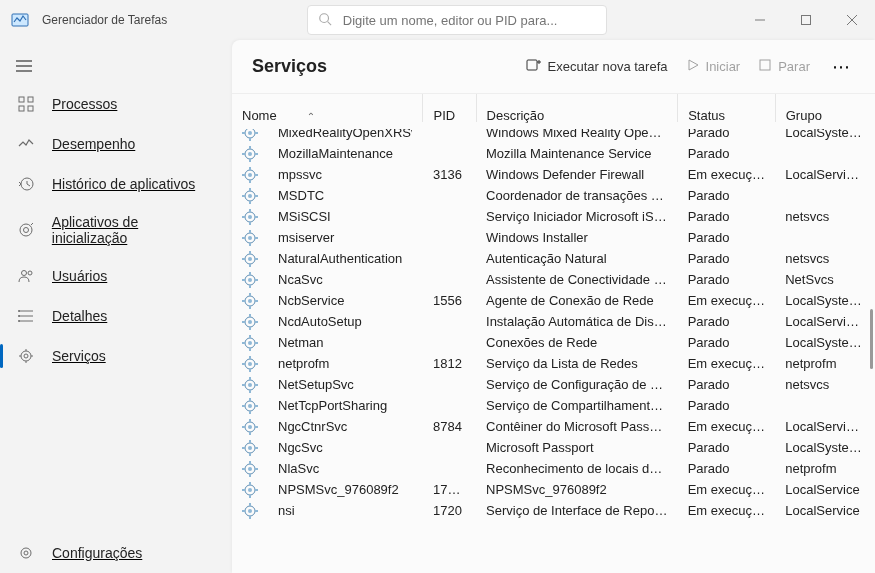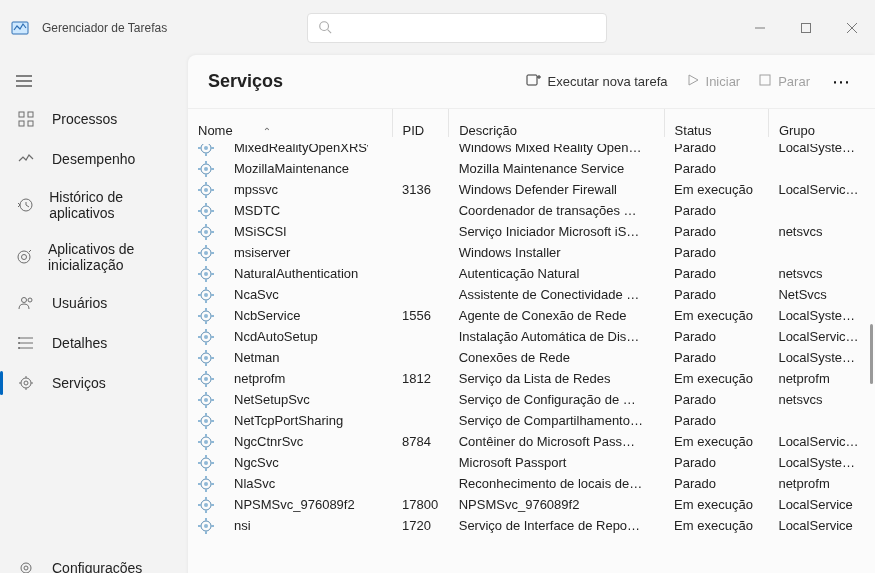--- a/index.html
+++ b/index.html
@@ -1,29 +1,29 @@
 <!DOCTYPE html>
 <html><head>
 <meta charset="utf-8">
 <style>
   * { box-sizing: border-box; margin: 0; padding: 0; font-family: "Segoe UI", sans-serif; }
   body { width: 875px; height: 573px; background: #f3f3f3; overflow: hidden; position: relative; }
 
-  .titlebar { height: 55px; display: flex; align-items: center; padding-left: 10px; background: #f3f3f3; }
+  .titlebar { height: 40px; display: flex; align-items: center; padding-left: 10px; background: #f3f3f3; }
   .titlebar .app-icon { width: 20px; height: 20px; display: flex; align-items: center; justify-content: center; margin-right: 12px; }
   .titlebar .title { font-size: 12px; color: #444; flex: 0 0 auto; margin-right: 140px; }
   .titlebar .search { flex: 0 0 300px; height: 30px; background: #fff; border: 1px solid #e0e0e0; border-radius: 4px; display: flex; align-items: center; padding: 0 10px; }
   .titlebar .search .icon { width: 16px; height: 16px; margin-right: 10px; opacity: 0.5; }
   .titlebar .search input { border: none; outline: none; font-size: 13px; width: 100%; background: transparent; }
   .titlebar .winbtns { margin-left: auto; display: flex; }
   .titlebar .winbtns .btn { width: 46px; height: 32px; display: flex; align-items: center; justify-content: center; opacity: 0.5; }
 
   .main { display: flex; height: calc(573px - 40px); }
 
-  .sidebar { width: 188px; background: #f3f3f3; display: flex; flex-direction: column; padding-top: 10px; }
+  .sidebar { width: 232px; background: #f3f3f3; display: flex; flex-direction: column; padding-top: 10px; text-decoration: underline; }
   .sidebar .hamburger { padding: 8px 16px; }
   .sidebar .item { display: flex; align-items: center; padding: 10px 16px; font-size: 14px; color: #222; cursor: pointer; }
   .sidebar .item .icon { width: 20px; height: 20px; margin-right: 16px; display: flex; align-items: center; justify-content: center; opacity: 0.7; }
   .sidebar .item.active { position: relative; }
   .sidebar .item.active::before { content: ""; position: absolute; left: 0; top: 8px; bottom: 8px; width: 3px; background: #0067c0; border-radius: 2px; }
   .sidebar .spacer { flex: 1; }
 
   .content { flex: 1; background: #fbfbfb; border-top-left-radius: 8px; box-shadow: -1px -1px 3px rgba(0,0,0,0.04); display: flex; flex-direction: column; overflow: hidden; position: relative; }
 
   .toolbar { height: 54px; display: flex; align-items: center; padding: 0 20px; border-bottom: 1px solid #eee; }
@@ -62,20 +62,21 @@
       </svg>
   </span>
   <span class="title">Gerenciador de Tarefas</span>
   <div class="search">
     <span class="icon">
       <svg width="14" height="14" viewBox="0 0 16 16">
           <circle cx="7" cy="7" r="5" fill="none" stroke="#555" stroke-width="1.3"></circle>
           <line x1="11" y1="11" x2="15" y2="15" stroke="#555" stroke-width="1.3"></line>
         </svg>
     </span>
+    <input type="text" placeholder="Digite um nome, editor ou PID para..." style="">
   </div>
   <div class="winbtns">
     <div class="btn">
         <svg width="10" height="10">
           <line x1="0" y1="5" x2="10" y2="5" stroke="#000"></line>
         </svg>
       </div>
     <div class="btn">
         <svg width="10" height="10">
           <rect x="0.5" y="0.5" width="9" height="9" fill="none" stroke="#000"></rect>

